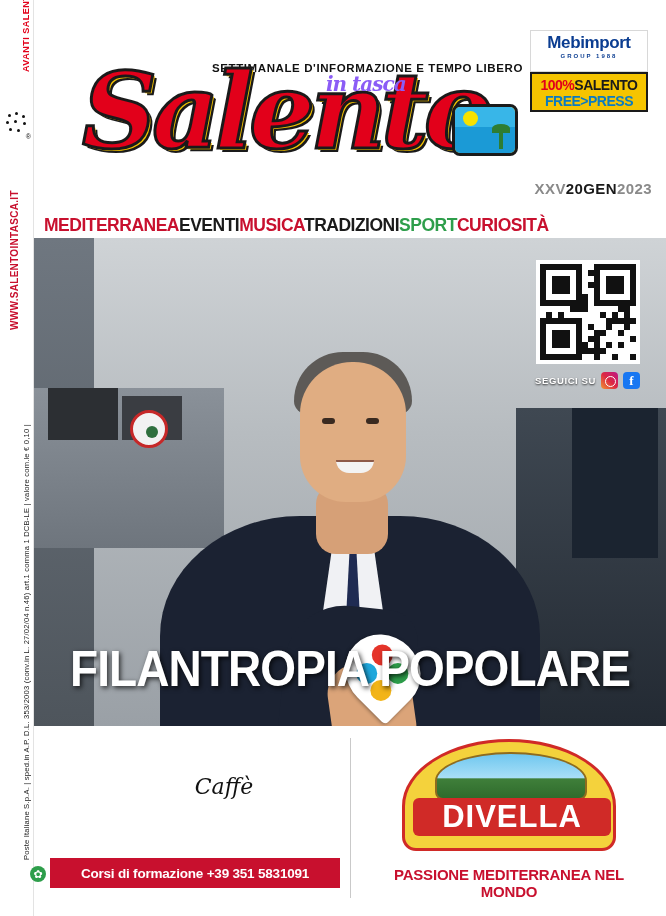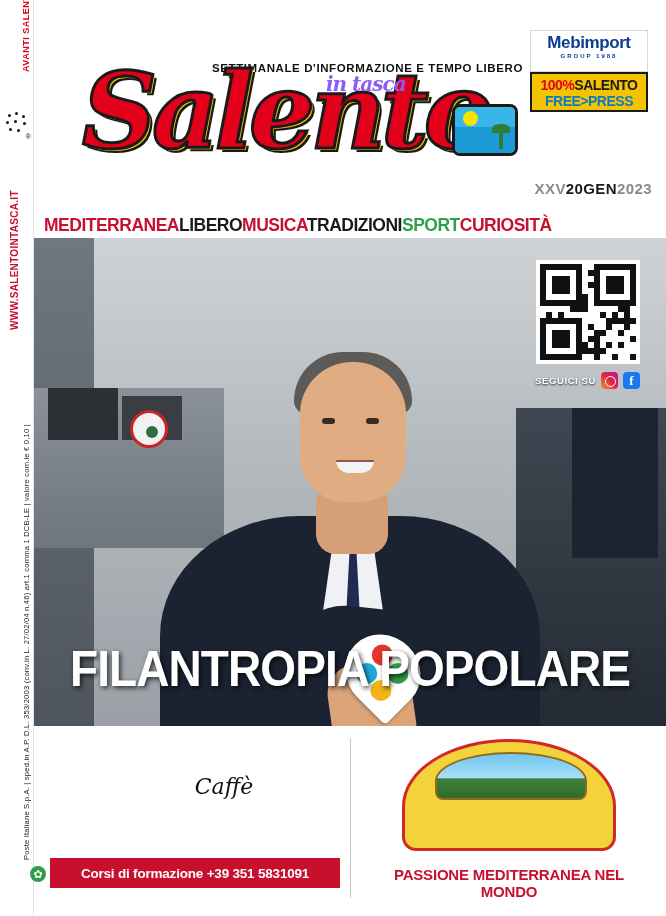--- a/index.html
+++ b/index.html
@@ -528,21 +528,21 @@
       </div>
       <div class="l2">FREE&gt;PRESS</div>
     </div>
 
     <div class="issue-date">
       <span class="grey">XXV</span><span>20GEN</span><span class="grey">2023</span>
     </div>
   </div>
 
   <div class="cat-bar">
-    <span style="color:#c8102e">MEDITERRANEA</span><span style="color:#1a1a1a">LIBERO</span><span style="color:#c8102e">MUSICA</span><span style="color:#1a1a1a">TRADIZIONI</span><span style="color:#2e9e4b">SPORT</span><span style="color:#c8102e">CURIOSITÀ</span>
+    <span style="color:#c8102e">MEDITERRANEA</span><span style="color:#1a1a1a">EVENTI</span><span style="color:#c8102e">MUSICA</span><span style="color:#1a1a1a">TRADIZIONI</span><span style="color:#2e9e4b">SPORT</span><span style="color:#c8102e">CURIOSITÀ</span>
   </div>
 
   <div class="photo">
     <div class="wall"></div>
     <div class="doorL"></div>
     <div class="shelf"></div>
     <div class="box1"></div>
     <div class="box2"></div>
     <div class="disc"></div>
     <div class="deskR"></div>
@@ -844,18 +844,19 @@
 
     <div class="quarta">
       <div class="c">Caffè</div>
     </div>
     <div class="leaf">✿</div>
     <div class="quarta-banner">Corsi di formazione +39 351 5831091</div>
 
     <div class="divella">
       <div class="div-badge">
         <div class="scene"></div>
+        <div class="ribbon">DIVELLA</div>
       </div>
     </div>
     <div class="divella-claim">PASSIONE MEDITERRANEA NEL MONDO</div>
   </div>
 
 </div>
 
 </body></html>

